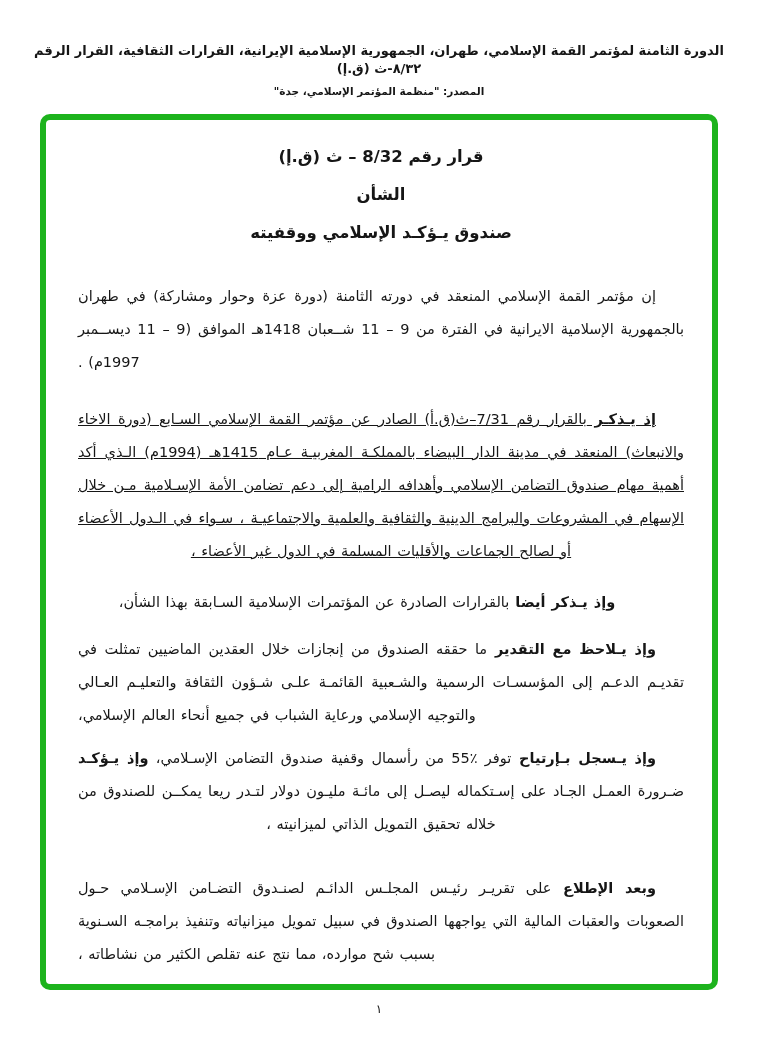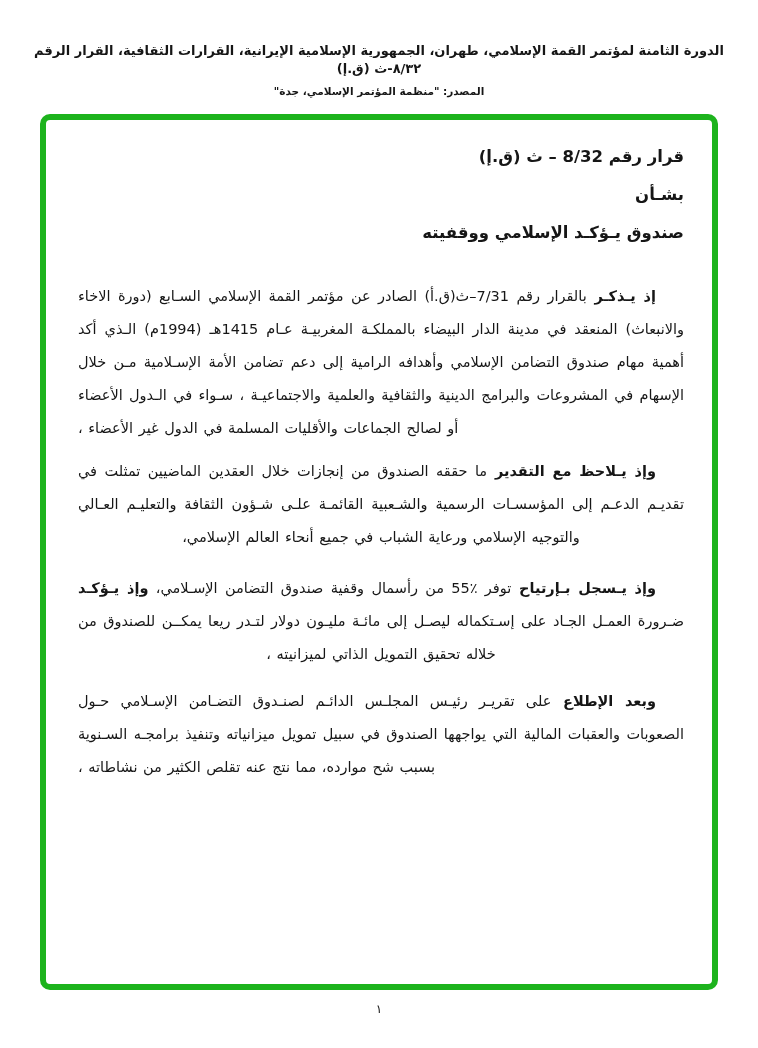--- a/index.html
+++ b/index.html
@@ -15,55 +15,57 @@
 
   .green-box{
     box-sizing:border-box;width:678px;height:876px;
     margin:17px auto 0;
     border:6px solid var(--accent,#1db31d);
     border-radius:10px;
     padding:18px 28px 0 32px;
     background:#ffffff;
   }
 
-  .title-block{text-align:right;font-weight:bold;font-size:16.5px;line-height:38px;}
+  .title-block{text-align:center;font-weight:bold;font-size:16.5px;line-height:38px;}
 
   .body{padding-top:12px;font-size:14.5px;}
   .body p{
     margin:0;text-align:justify;line-height:33px;text-indent:28px;
     word-spacing:1px;
   }
   .body p b{font-weight:bold;}
   .body p:nth-of-type(1){margin-top:16px;text-align-last:left;}
-  .body p:nth-of-type(2){margin-top:10px;text-align-last:center;}
+  .body p:nth-of-type(2){margin-top:24px;text-align-last:center;text-decoration:underline;}
   .body p:nth-of-type(3){margin-top:18px;text-align-last:center;}
   .body p:nth-of-type(4){margin-top:14px;text-align-last:left;}
-  .body p:nth-of-type(5){margin-top:20px;text-align-last:center;}
+  .body p:nth-of-type(5){margin-top:10px;text-align-last:center;}
   .body p:nth-of-type(6){margin-top:31px;text-align-last:left;}
 
   .doc-footer{margin-top:12px;text-align:center;font-size:12px;}
 </style>
 </head>
 <body>
 
 <div class="page">
 
   <header class="doc-header">
     <div class="h1">الدورة الثامنة لمؤتمر القمة الإسلامي، طهران، الجمهورية الإسلامية الإيرانية، القرارات الثقافية، القرار الرقم ٨/٣٢-ث (ق.إ)</div>
     <div class="h2">المصدر:  "منظمة المؤتمر الإسلامي، جدة"</div>
   </header>
 
   <div class="green-box">
     <div class="title-block">
       <div>قرار رقم 8/32 – ث (ق.إ)</div>
-      <div>بشـأن</div>
+      <div>الشأن</div>
       <div>صندوق يـؤكـد الإسلامي ووقفيته</div>
     </div>
     <div class="body" id="paragraphs">
+        <p><span>إن مؤتمر القمة الإسلامي المنعقد في دورته الثامنة (دورة عزة وحوار ومشاركة) في طهران بالجمهورية الإسلامية الايرانية في الفترة من 9 – 11 شــعبان 1418هـ الموافق (9 – 11 ديســمبر 1997م) .</span></p>
         <p><b>إذ يـذكـر </b><span>بالقرار رقم 7/31–ث(ق.أ) الصادر عن مؤتمر القمة الإسلامي السـابع (دورة الاخاء والانبعاث) المنعقد في مدينة الدار البيضاء بالمملكـة المغربيـة عـام 1415هـ (1994م) الـذي أكد أهمية مهام صندوق التضامن الإسلامي وأهدافه الرامية إلى دعم تضامن الأمة الإسـلامية مـن خلال الإسهام في المشروعات والبرامج الدينية والثقافية والعلمية والاجتماعيـة ، سـواء في الـدول الأعضاء أو لصالح الجماعات والأقليات المسلمة في الدول غير الأعضاء ،</span></p>
+        <p><b>وإذ يـذكر أيضا </b><span>بالقرارات الصادرة عن المؤتمرات الإسلامية السـابقة بهذا الشأن،</span></p>
         <p><b>وإذ يـلاحظ مع التقدير </b><span>ما حققه الصندوق من إنجازات خلال العقدين الماضيين تمثلت في تقديـم الدعـم إلى المؤسسـات الرسمية والشـعبية القائمـة علـى شـؤون الثقافة والتعليـم العـالي والتوجيه الإسلامي ورعاية الشباب في جميع أنحاء العالم الإسلامي،</span></p>
         <p><b>وإذ يـسجل بـإرتياح </b><span>توفر ٪55 من رأسمال وقفية صندوق التضامن الإسـلامي، </span><b>وإذ يـؤكـد </b><span>ضـرورة العمـل الجـاد على إسـتكماله ليصـل إلى مائـة مليـون دولار لتـدر ريعا يمكــن للصندوق من خلاله تحقيق التمويل الذاتي لميزانيته ،</span></p>
         <p><b>وبعد الإطلاع </b><span>على تقريـر رئيـس المجلـس الدائـم لصنـدوق التضـامن الإسـلامي حـول الصعوبات والعقبات المالية التي يواجهها الصندوق في سبيل تمويل ميزانياته وتنفيذ برامجـه السـنوية بسبب شح موارده، مما نتج عنه تقلص الكثير من نشاطاته ،</span></p>
       </div>
   </div>
 
   <footer class="doc-footer">
     <div>١</div>
   </footer>
 

